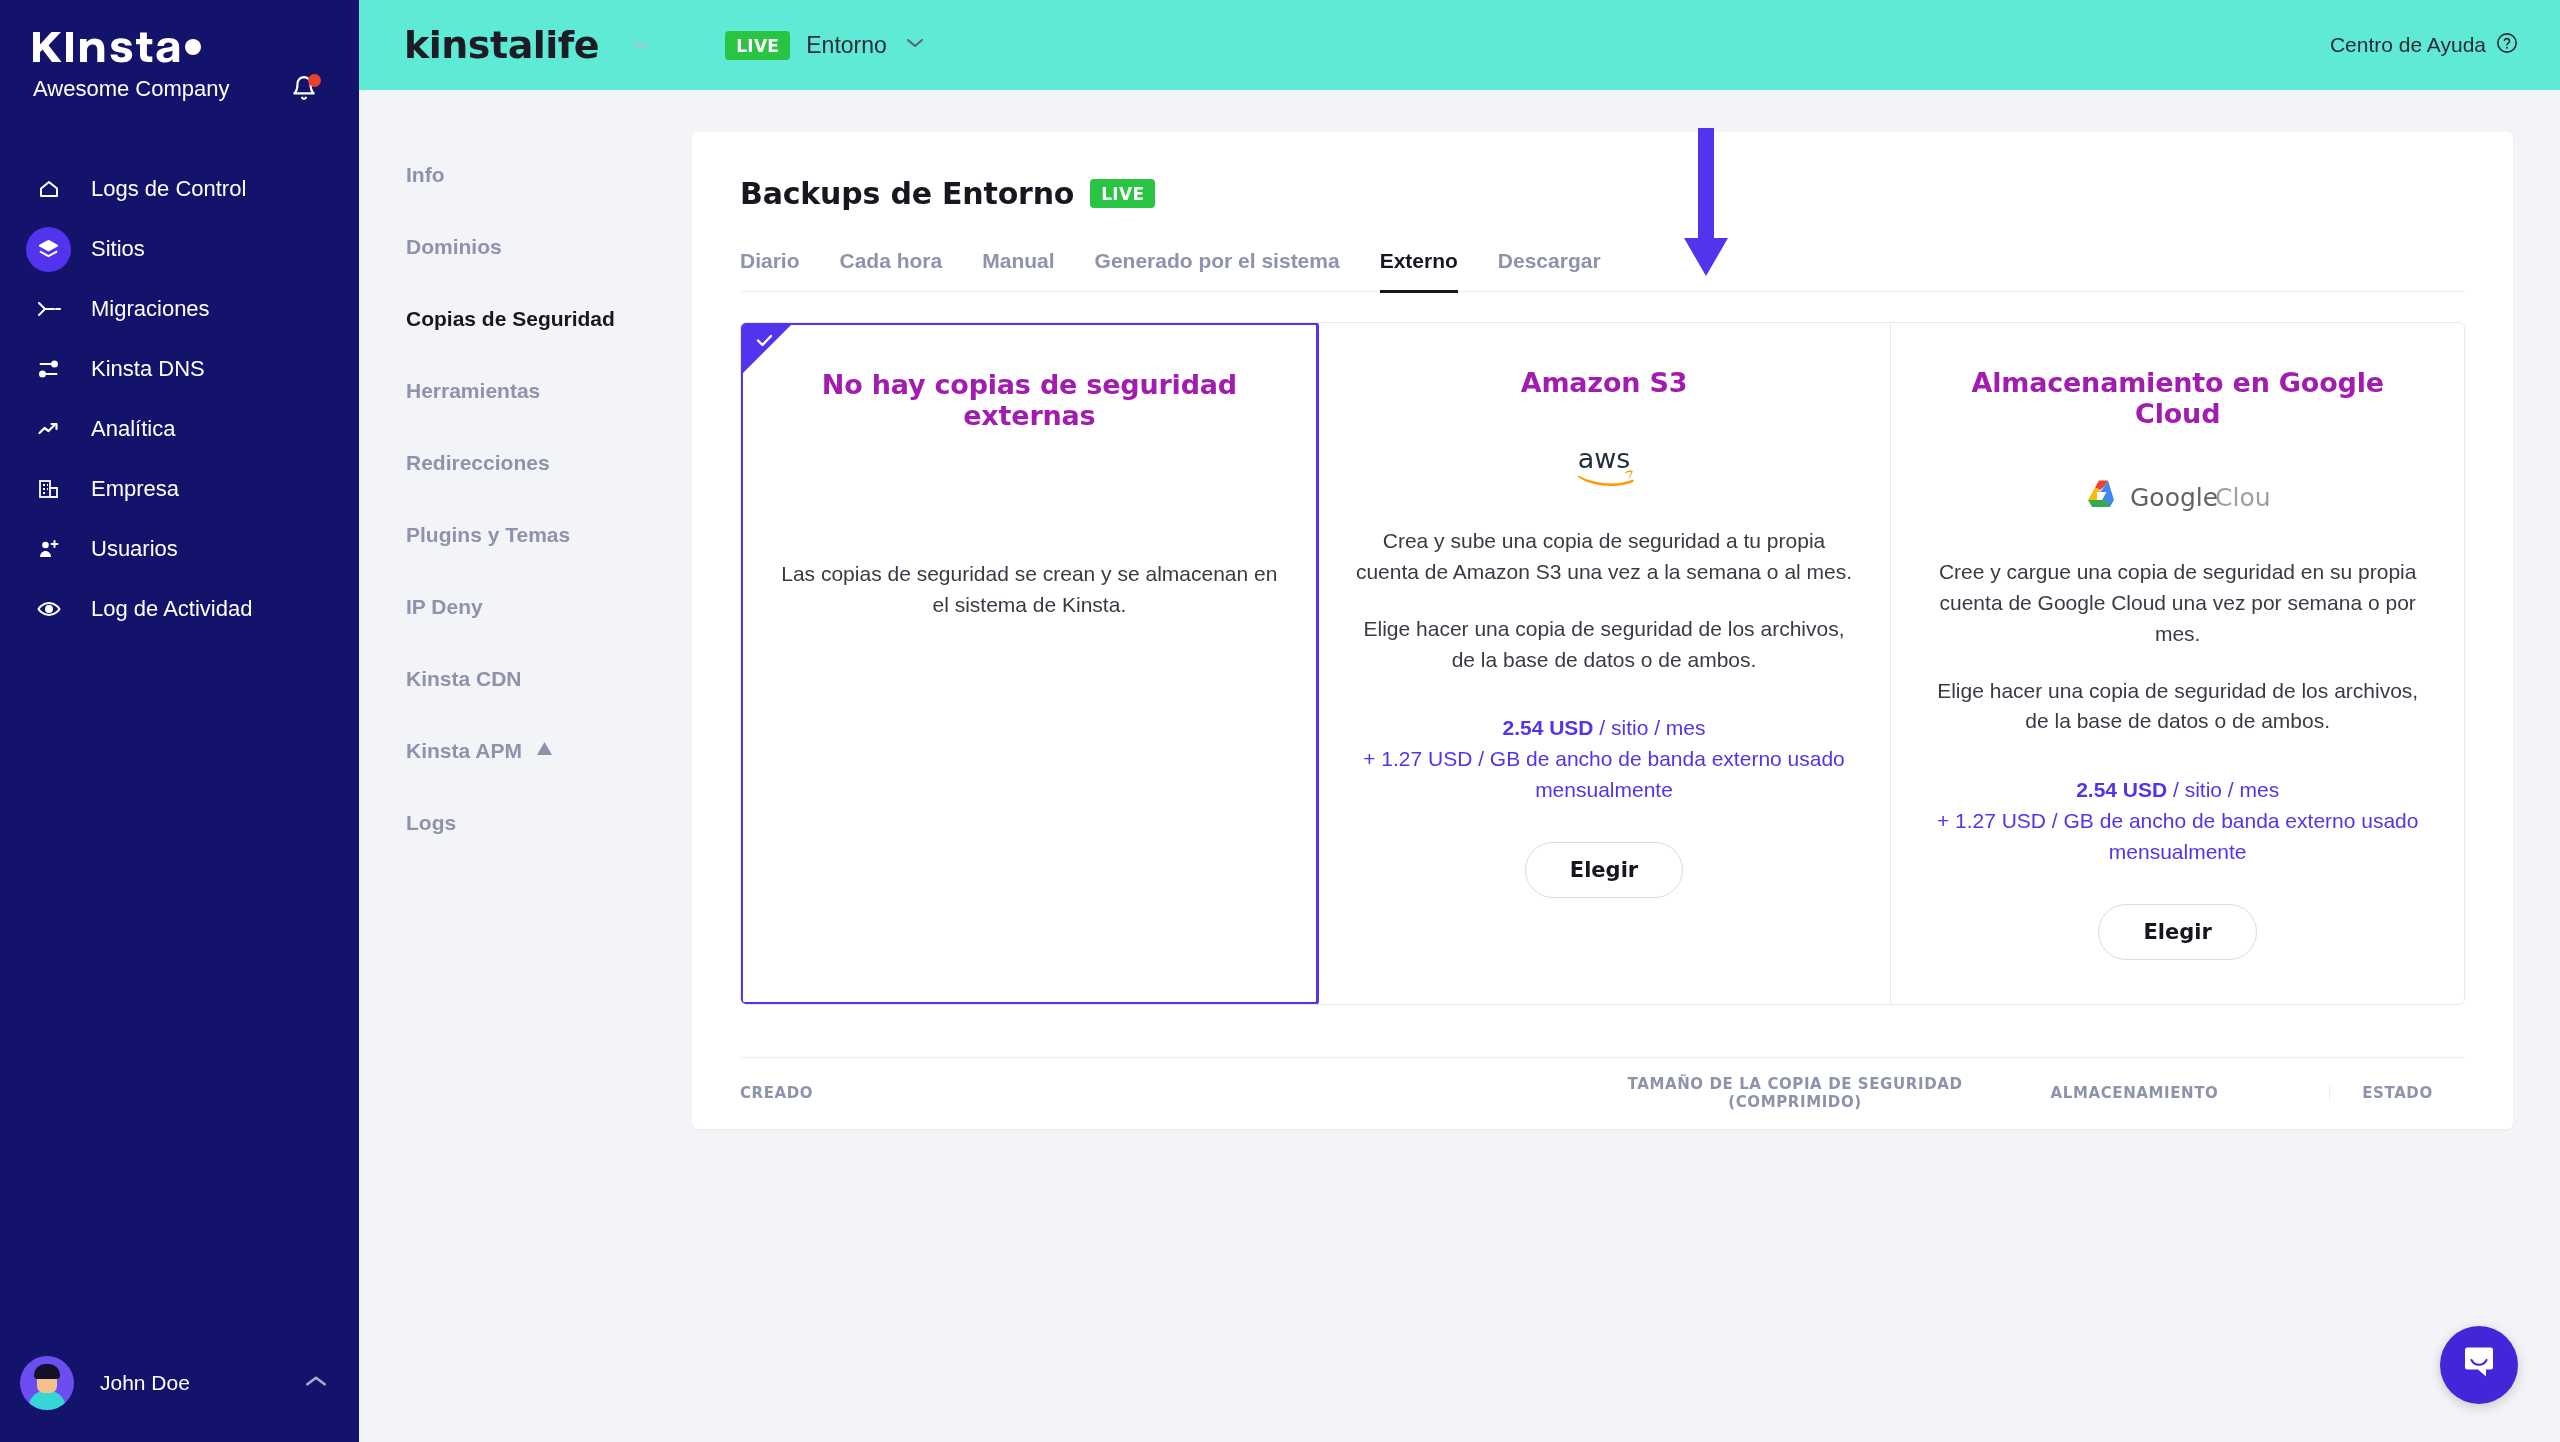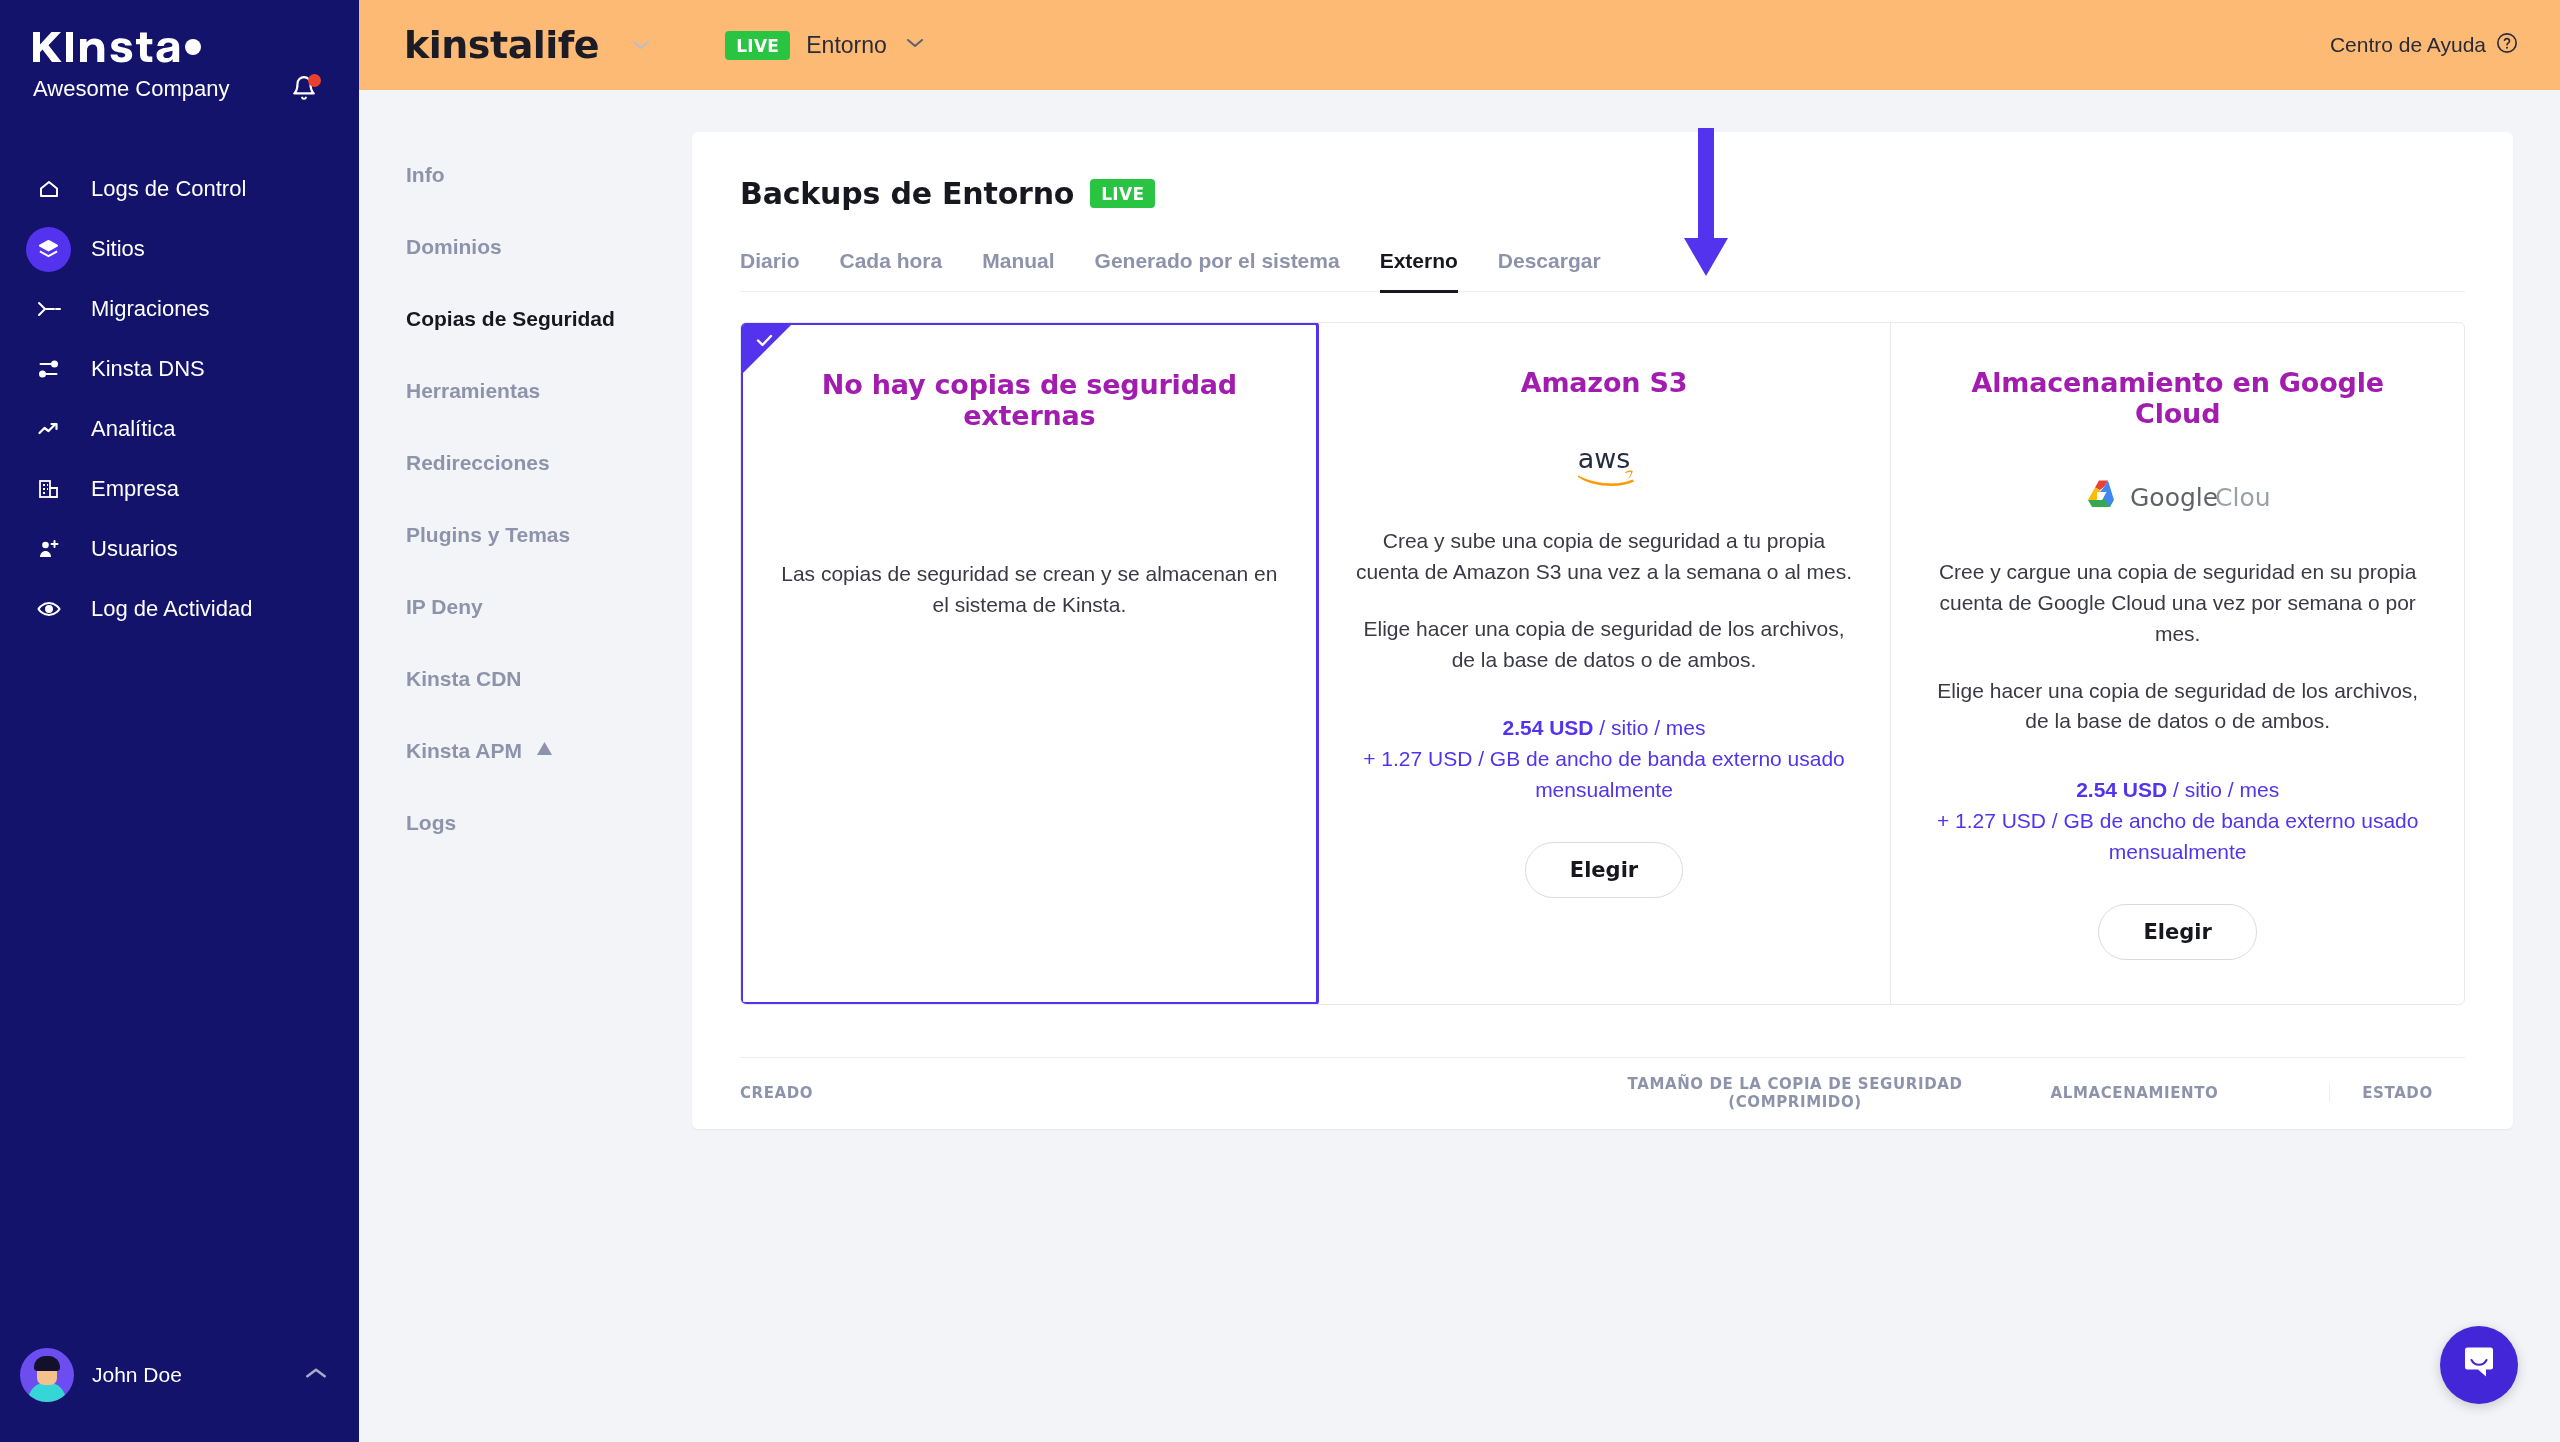--- a/index.html
+++ b/index.html
@@ -49,44 +49,44 @@
   .nav-icon {
     width: 45px; height: 45px;
     display: flex; align-items: center; justify-content: center;
     border-radius: 50%;
     flex: 0 0 45px;
   }
   .nav-item.active .nav-icon { background: #5333ed; }
   .nav-label { font-size: 22px; color: #ffffff; white-space: nowrap; }
 
   .user-area {
-    position: absolute; bottom: 12px; left: 0; right: 0;
+    position: absolute; bottom: 4px; left: 0; right: 0;
     height: 110px;
     display: flex; align-items: center;
     padding: 0 30px 0 20px;
-    gap: 18px;
+    gap: 26px;
   }
   .avatar {
     width: 54px; height: 54px; border-radius: 50%;
     background: #6c4df0;
     position: relative; overflow: hidden; flex: 0 0 54px;
   }
   .avatar .face { position: absolute; left: 17px; top: 12px; width: 20px; height: 25px; background: #f4c08c; border-radius: 9px 9px 7px 7px; }
   .avatar .hair { position: absolute; left: 14px; top: 8px; width: 26px; height: 15px; background: #12102b; border-radius: 13px 13px 4px 4px; }
   .avatar .body { position: absolute; left: 8px; bottom: 0; width: 38px; height: 20px; background: #36d6d6; border-radius: 19px 19px 0 0; }
   .user-name { font-size: 21px; color: #ffffff; flex: 1; }
   .user-caret { color: #9aa0c8; }
 
   
   .main { flex: 1; position: relative; height: 1442px; background: #f3f4f8; }
 
   .topbar {
     height: 90px; display: flex; align-items: center;
     padding: 0 42px 0 45px;
-    background: #fdba74;
+    background: #5eead4;
   }
   .site-title {
     font-size: 38px; font-weight: 700; color: #1c1c26;
     font-family: "DejaVu Sans", sans-serif;
     letter-spacing: -0.5px;
   }
   .caret-sm { margin-left: 30px; color: #b9bdd0; font-size: 20px; }
   .env-group { display: flex; align-items: center; gap: 16px; margin-left: 72px; }
   .live-badge {
     background: #29c542; color: #ffffff;

